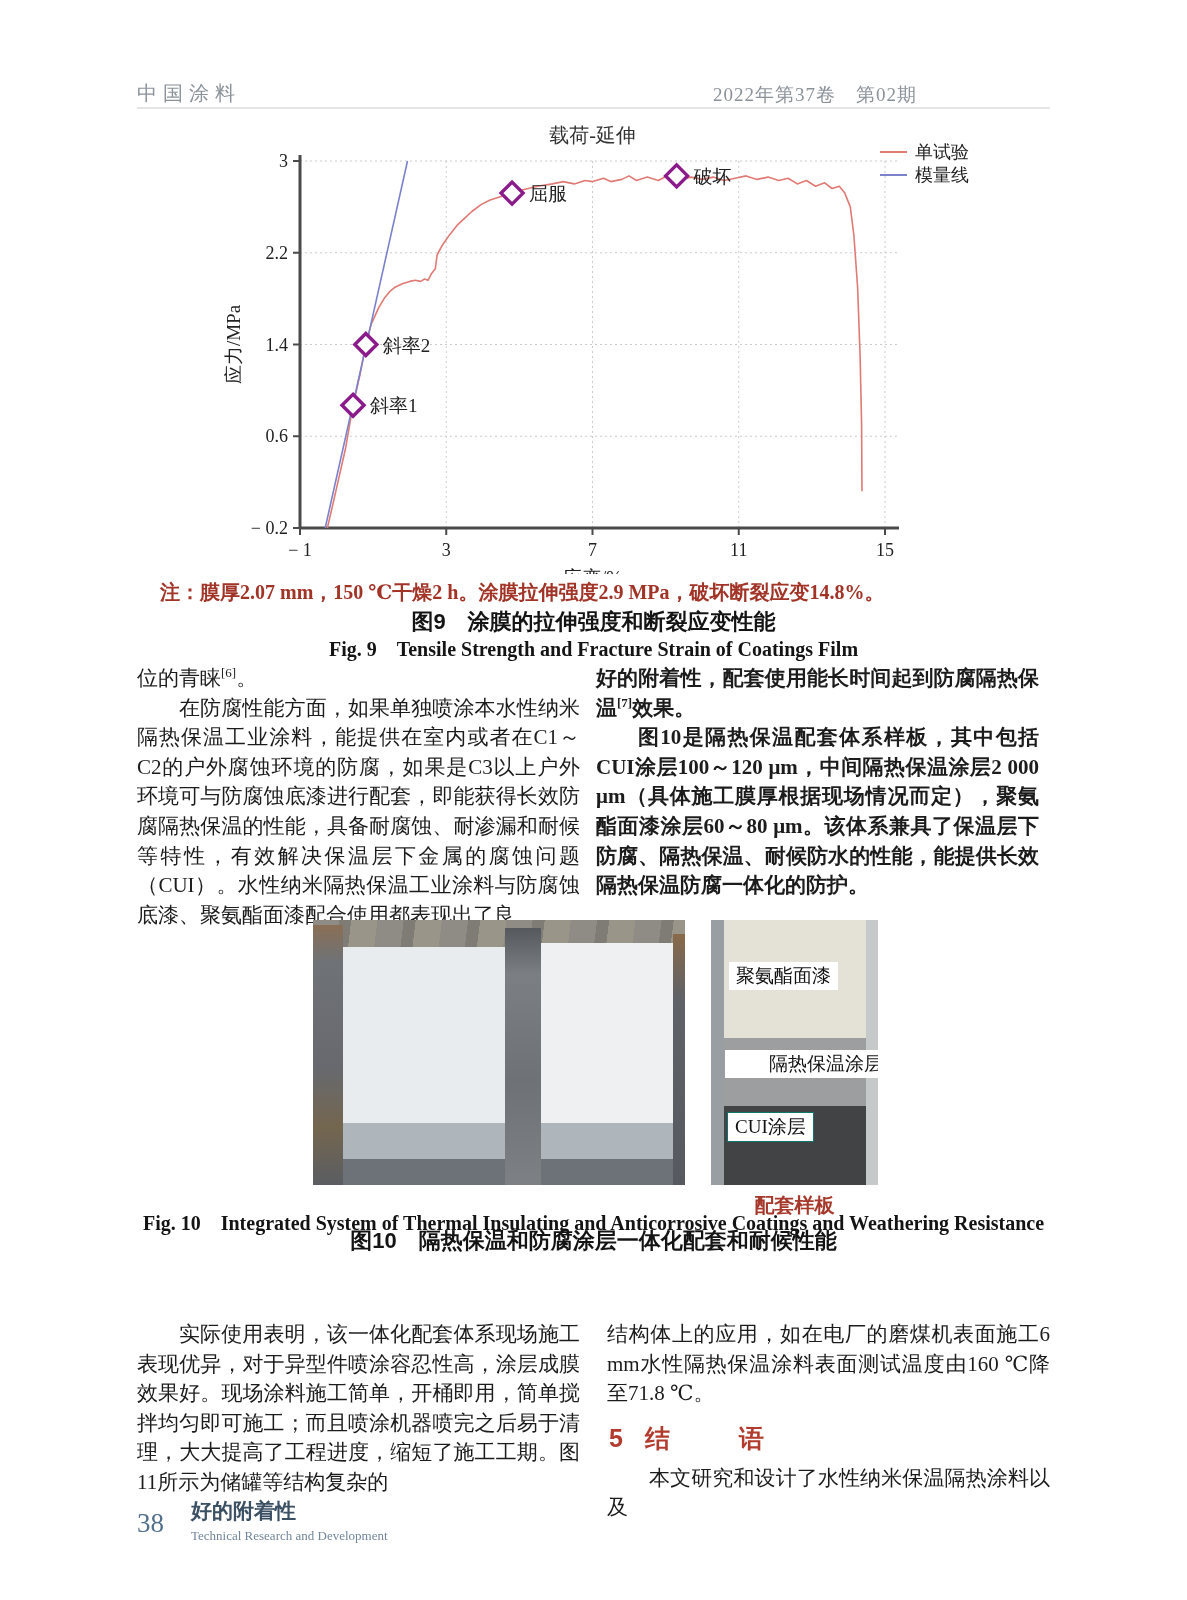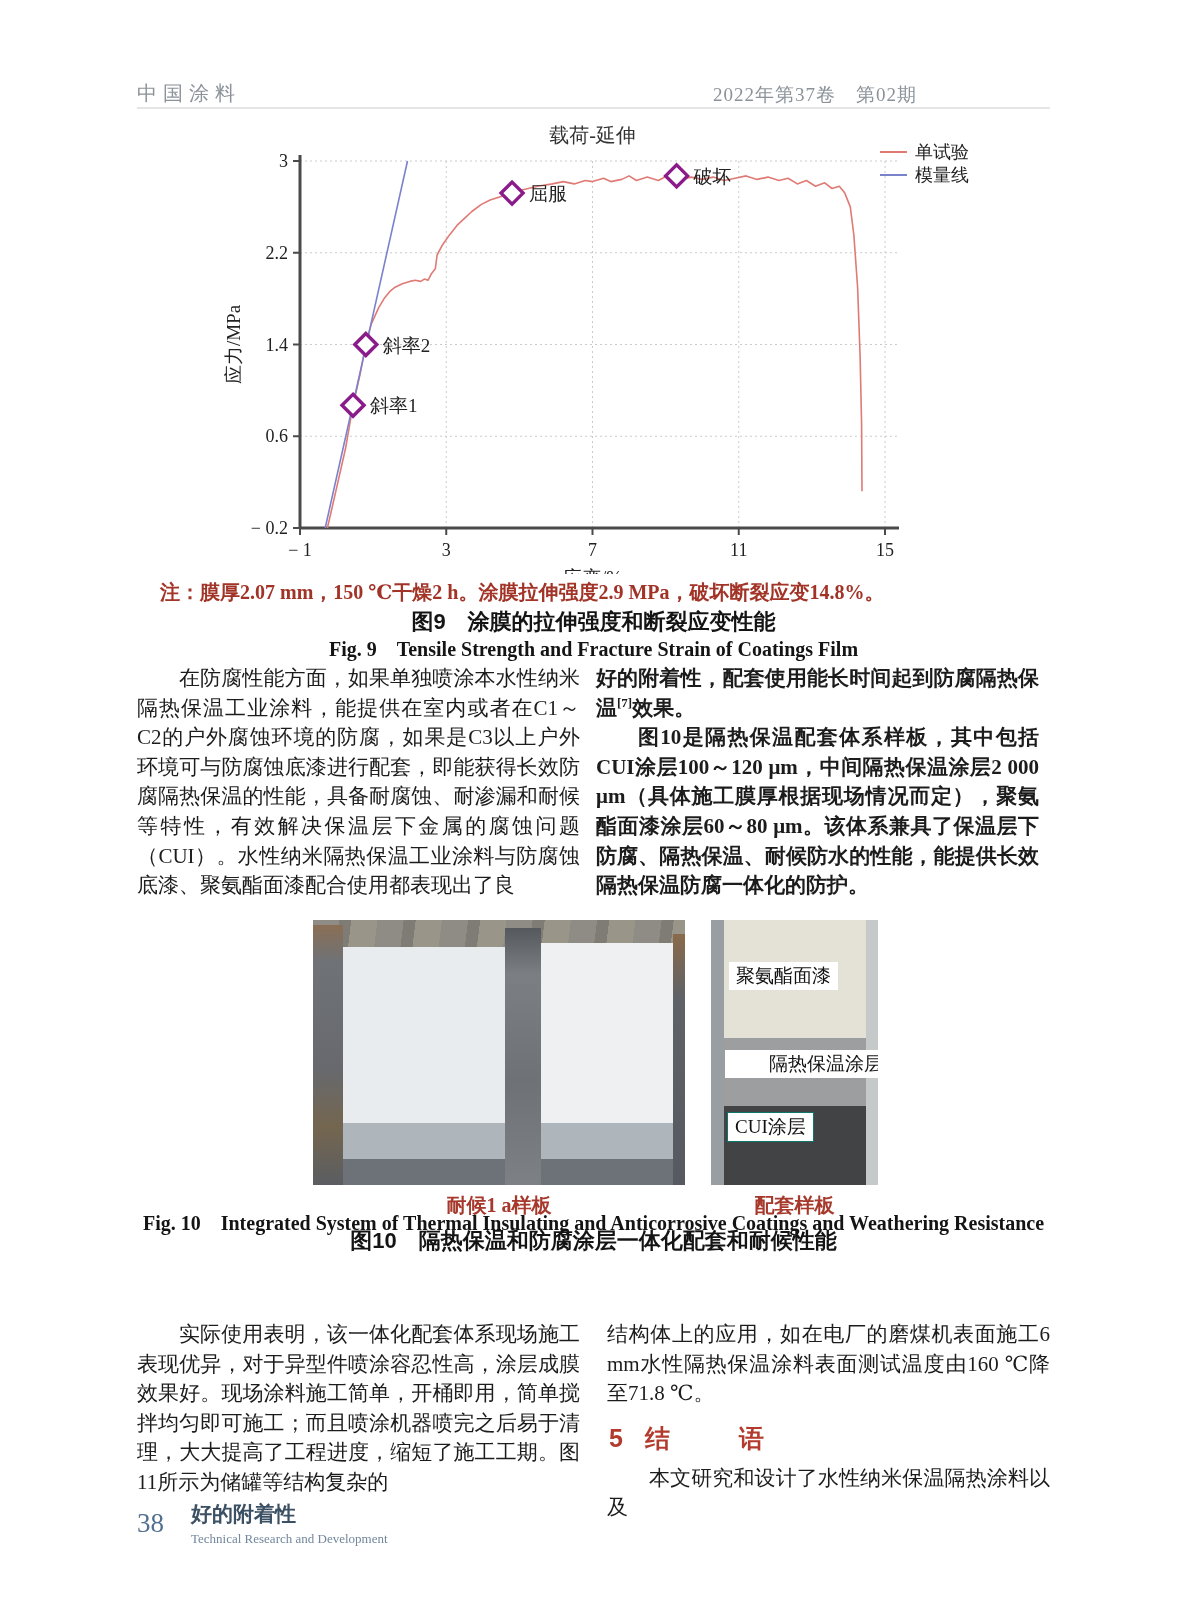--- a/index.html
+++ b/index.html
@@ -62,21 +62,21 @@
   .cap10zh{position:absolute;left:137px;top:1226px;width:913px;text-align:center;font-size:22px;font-weight:bold;
            font-family:"Liberation Sans","DejaVu Sans",sans-serif;color:#141414;}
   .cap10en{position:absolute;left:110px;top:1210px;width:967px;text-align:center;font-size:20px;font-weight:bold;color:#141414;}
 
   
   .h5{margin:13px 0 9px 2px;font-family:"Liberation Sans","DejaVu Sans",sans-serif;
       font-weight:bold;font-size:25px;color:#b23b2e;}
   .h5 .sp{margin-left:22px;letter-spacing:22px;}
 
   
-  .footer{position:absolute;left:137px;top:1497px;display:flex;align-items:center;height:52px;}
+  .footer{position:absolute;left:137px;top:1497px;display:flex;align-items:flex-start;height:52px;}
   .pageno{font-size:27px;color:#53718f;margin-right:12px;align-self:center;}
   .fbar{width:4px;background:#1e3a5c;margin-right:11px;}
   .fcol{display:flex;flex-direction:column;justify-content:center;}
   .fzh{font-size:21px;font-weight:bold;color:#3c5063;font-family:"Liberation Sans","DejaVu Sans",sans-serif;}
   .fen{font-size:13px;color:#72879c;margin-top:3px;}
 </style>
 </head>
 <body>
 
 <div class="page">
@@ -137,20 +137,21 @@
         <line x1="743" y1="59" x2="770" y2="59" stroke="#7b82cc" stroke-width="2"></line>
         <text x="778" y="65" font-size="18" fill="#222">模量线</text>
       </svg>
   </div>
 
   <div class="note">注：膜厚2.07 mm，150 ℃干燥2 h。涂膜拉伸强度2.9 MPa，破坏断裂应变14.8%。</div>
   <div class="cap9zh">图9　涂膜的拉伸强度和断裂应变性能</div>
   <div class="cap9en">Fig. 9　Tensile Strength and Fracture Strain of Coatings Film</div>
 
   <div class="col colTL">
+    <p><span>位的青睐</span><sup>[6]</sup><span>。</span></p>
     <p class="indent">在防腐性能方面，如果单独喷涂本水性纳米隔热保温工业涂料，能提供在室内或者在C1～C2的户外腐蚀环境的防腐，如果是C3以上户外环境可与防腐蚀底漆进行配套，即能获得长效防腐隔热保温的性能，具备耐腐蚀、耐渗漏和耐候等特性，有效解决保温层下金属的腐蚀问题（CUI）。水性纳米隔热保温工业涂料与防腐蚀底漆、聚氨酯面漆配合使用都表现出了良</p>
   </div>
   <div class="col colTR">
     <p><span>好的附着性，配套使用能长时间起到防腐隔热保温</span><sup>[7]</sup><span>效果。</span></p>
     <p class="indent">图10是隔热保温配套体系样板，其中包括CUI涂层100～120 μm，中间隔热保温涂层2 000 μm（具体施工膜厚根据现场情况而定），聚氨酯面漆涂层60～80 μm。该体系兼具了保温层下防腐、隔热保温、耐候防水的性能，能提供长效隔热保温防腐一体化的防护。</p>
   </div>
 
   <div class="photoL">
     <div class="postA"></div>
     <div class="panelA">
@@ -169,21 +170,20 @@
     <div class="stripL"></div>
     <div class="stripR"></div>
     <div class="layerTop"></div>
     <div class="layerMid"></div>
     <div class="layerBot"></div>
     <div class="lbl lbl1">聚氨酯面漆</div>
     <div class="lbl lbl2">隔热保温涂层</div>
     <div class="lbl lbl3">CUI涂层</div>
   </div>
 
-  <div class="capred capLpos">耐候1 a样板</div>
   <div class="capred capRpos">配套样板</div>
   <div class="cap10zh">图10　隔热保温和防腐涂层一体化配套和耐候性能</div>
   <div class="cap10en">Fig. 10　Integrated System of Thermal Insulating and Anticorrosive Coatings and Weathering Resistance</div>
 
   <div class="col colBL">
     <p class="indent">实际使用表明，该一体化配套体系现场施工表现优异，对于异型件喷涂容忍性高，涂层成膜效果好。现场涂料施工简单，开桶即用，简单搅拌均匀即可施工；而且喷涂机器喷完之后易于清理，大大提高了工程进度，缩短了施工工期。图11所示为储罐等结构复杂的</p>
   </div>
   <div class="col colBR">
     <p>结构体上的应用，如在电厂的磨煤机表面施工6 mm水性隔热保温涂料表面测试温度由160 ℃降至71.8 ℃。</p>
     <div class="h5"><span>5</span><span class="sp">结　语</span></div>

